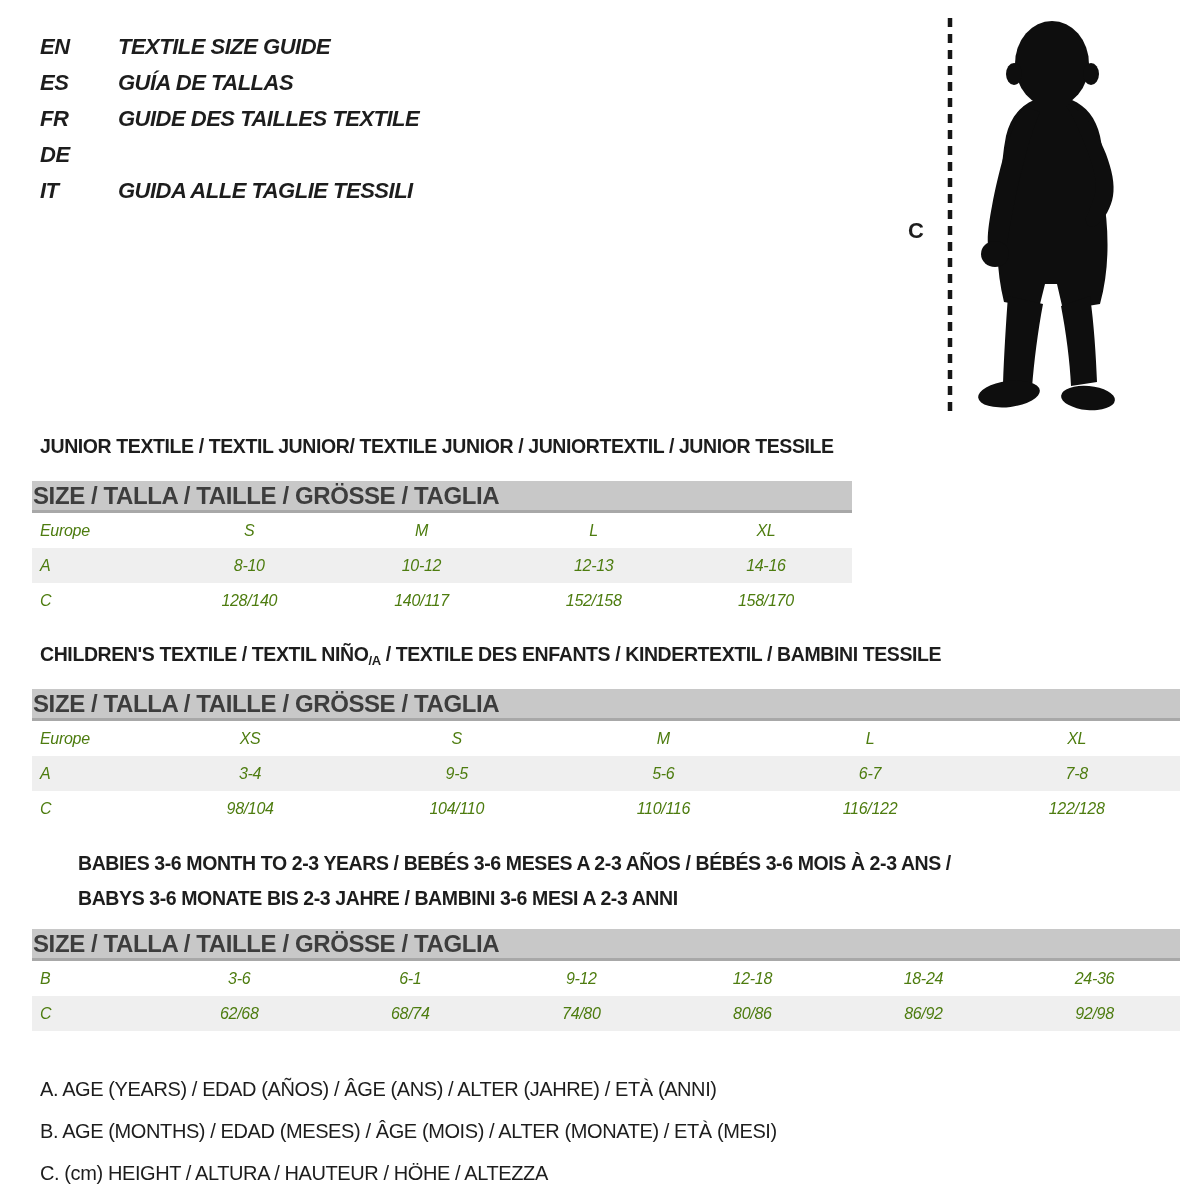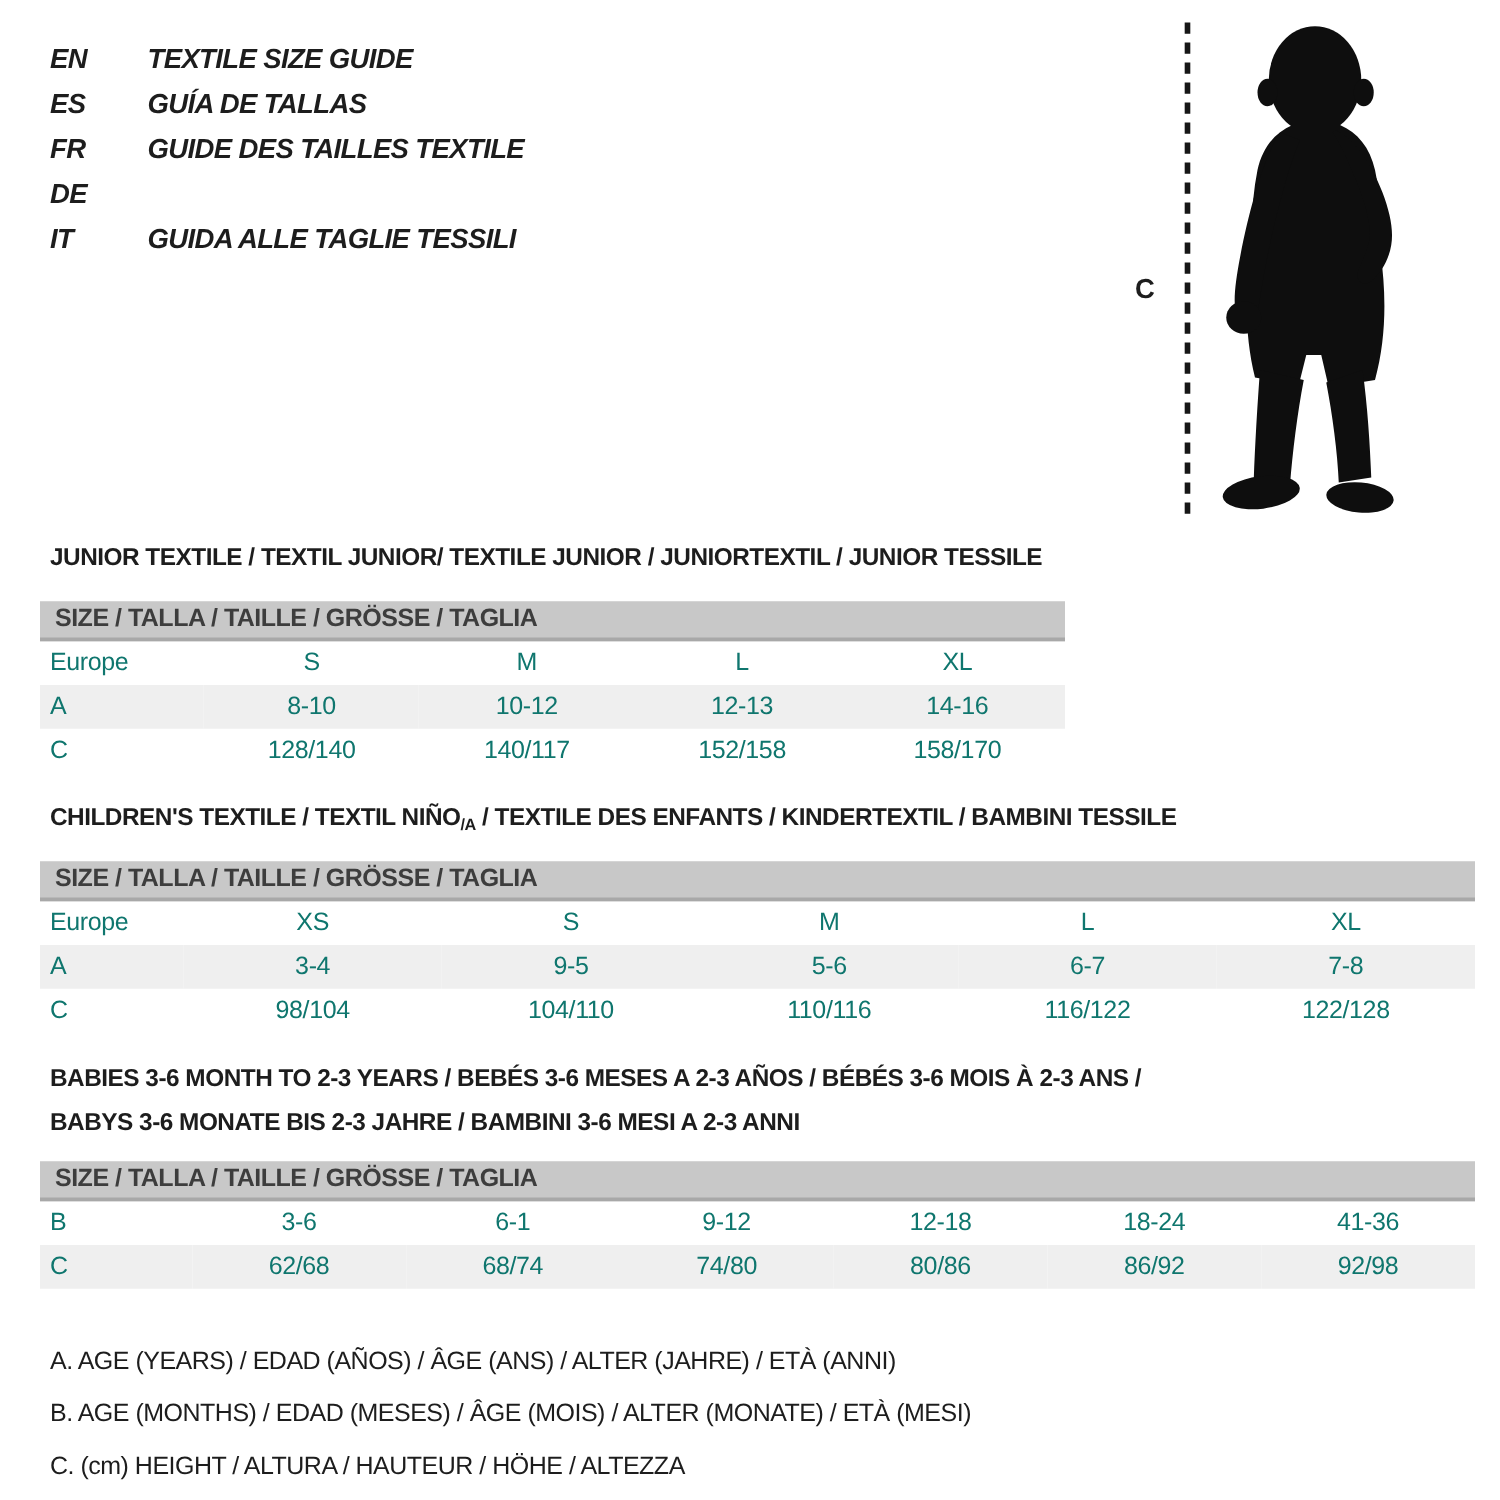--- a/index.html
+++ b/index.html
@@ -19,32 +19,32 @@
   .figure-svg { position:absolute; left:900px; top:12px; }
   .sil { fill:#0e0e0e; }
   .dash { stroke:#161616; stroke-width:4.5; }
   .c-label { position:absolute; left:908px; top:218px;
              font-weight:bold; font-size:22px; }
 
   
   .section-heading { position:absolute; font-weight:bold; font-size:19.5px;
                      letter-spacing:-0.4px; white-space:nowrap; line-height:24px; }
   .hsub { font-size:13px; position:relative; top:4px; }
-  .two-line div { line-height:35px; }
+  .two-line div { line-height:35px;margin-left:38px; }
 
   
   .table-wrap { position:absolute; }
   .size-bar { height:29px; line-height:29px; background:#c8c8c8;
               border-bottom:3px solid #a8a8a8; color:#3d3d3d;
-              font-weight:bold; font-size:20px; letter-spacing:-0.4px;
-              padding-left:12px; }
+              font-weight:bold; font-size:24px; letter-spacing:-0.4px;
+              padding-left:1px; }
   .size-table { width:100%; border-collapse:collapse; table-layout:fixed; }
   .size-table td { height:35px; padding:0; text-align:center;
-                   font-size:20px; font-weight:400; color:#0f766e;
-                   letter-spacing:-0.3px; }
+                   font-size:16px; font-weight:400; color:#4d7c0f;
+                   letter-spacing:-0.3px;font-style:italic; }
   .size-table td:first-child { text-align:left; padding-left:8px; }
   .size-table tr:nth-child(2) { background:#efefef; }
 
   .t-junior   { left:32px; top:481px; width:820px; }
   .t-children { left:32px; top:689px; width:1148px; }
   .t-babies   { left:32px; top:929px; width:1148px; }
   .t-junior   col.c0 { width:16%; }   .t-junior   col.cv { width:21%; }
   .t-children col.c0 { width:10%; }   .t-children col.cv { width:18%; }
   .t-babies   col.c0 { width:10.6%; } .t-babies   col.cv { width:14.9%; }
 
@@ -195,21 +195,21 @@
           <col class="cv">
         </colgroup>
       <tbody>
       <tr>
         <td>B</td>
         <td>3-6</td>
         <td>6-1</td>
         <td>9-12</td>
         <td>12-18</td>
         <td>18-24</td>
-        <td>41-36</td>
+        <td>24-36</td>
       </tr>
       <tr>
         <td>C</td>
         <td>62/68</td>
         <td>68/74</td>
         <td>74/80</td>
         <td>80/86</td>
         <td>86/92</td>
         <td>92/98</td>
       </tr>

